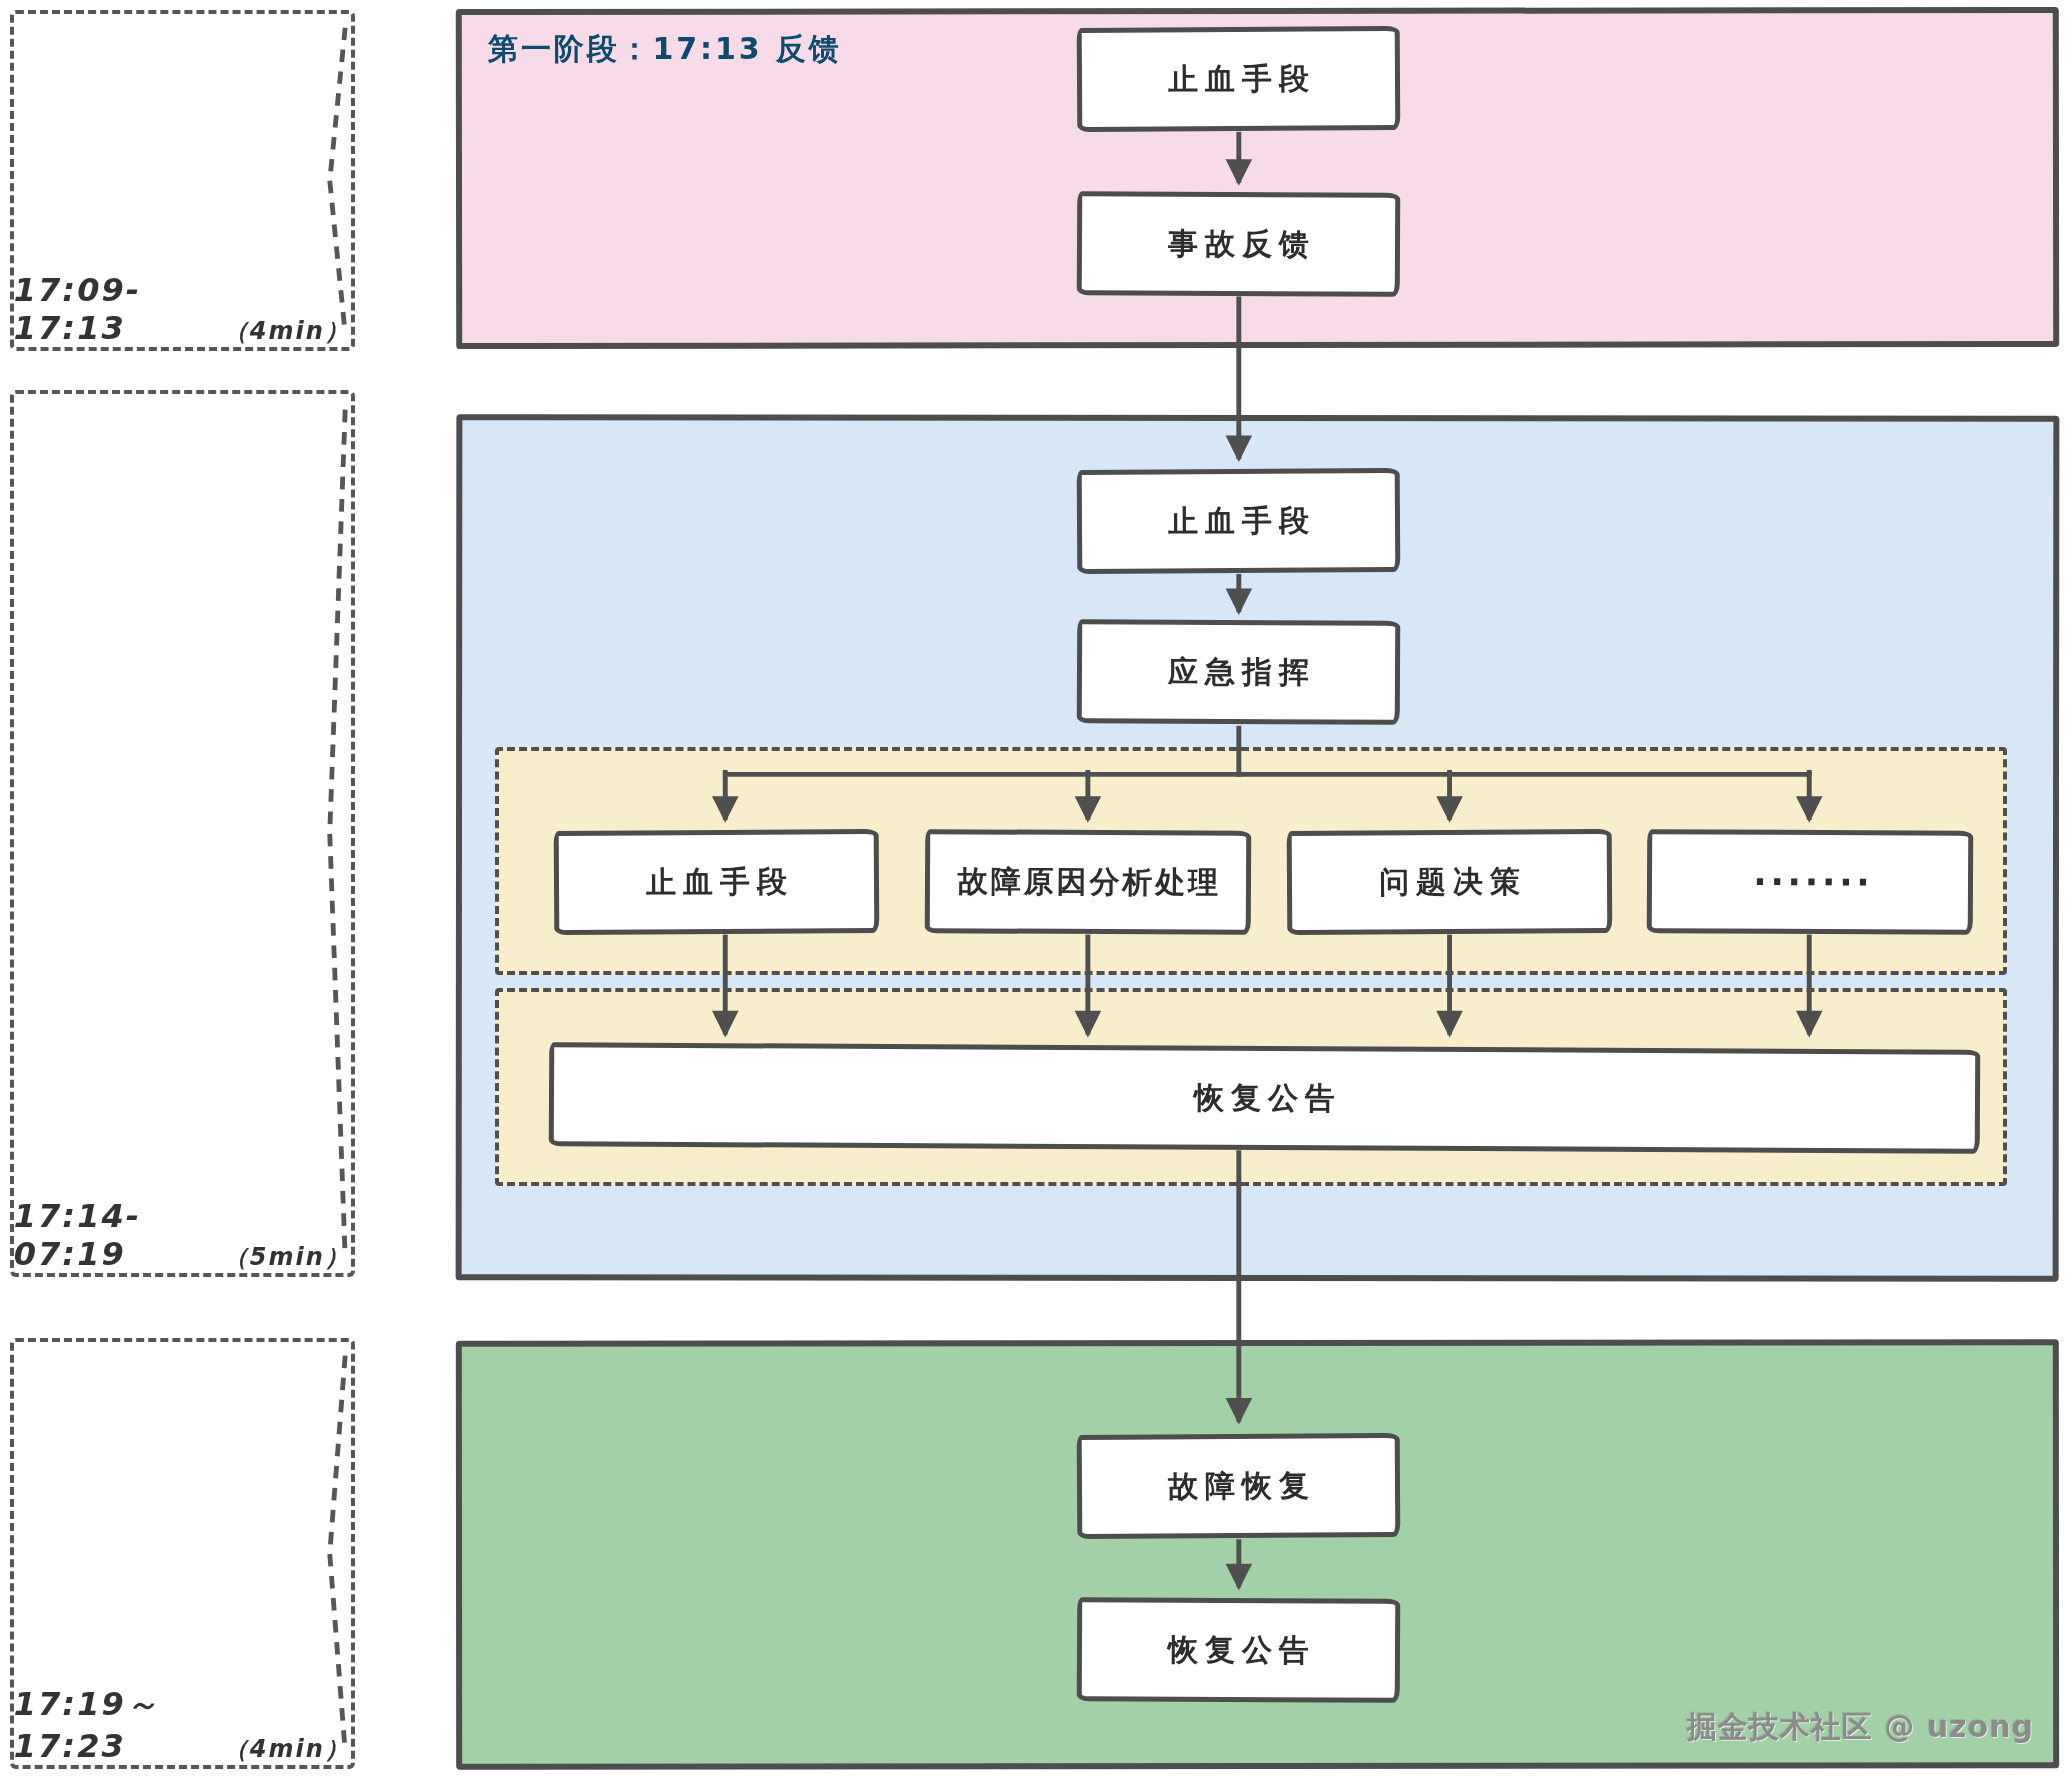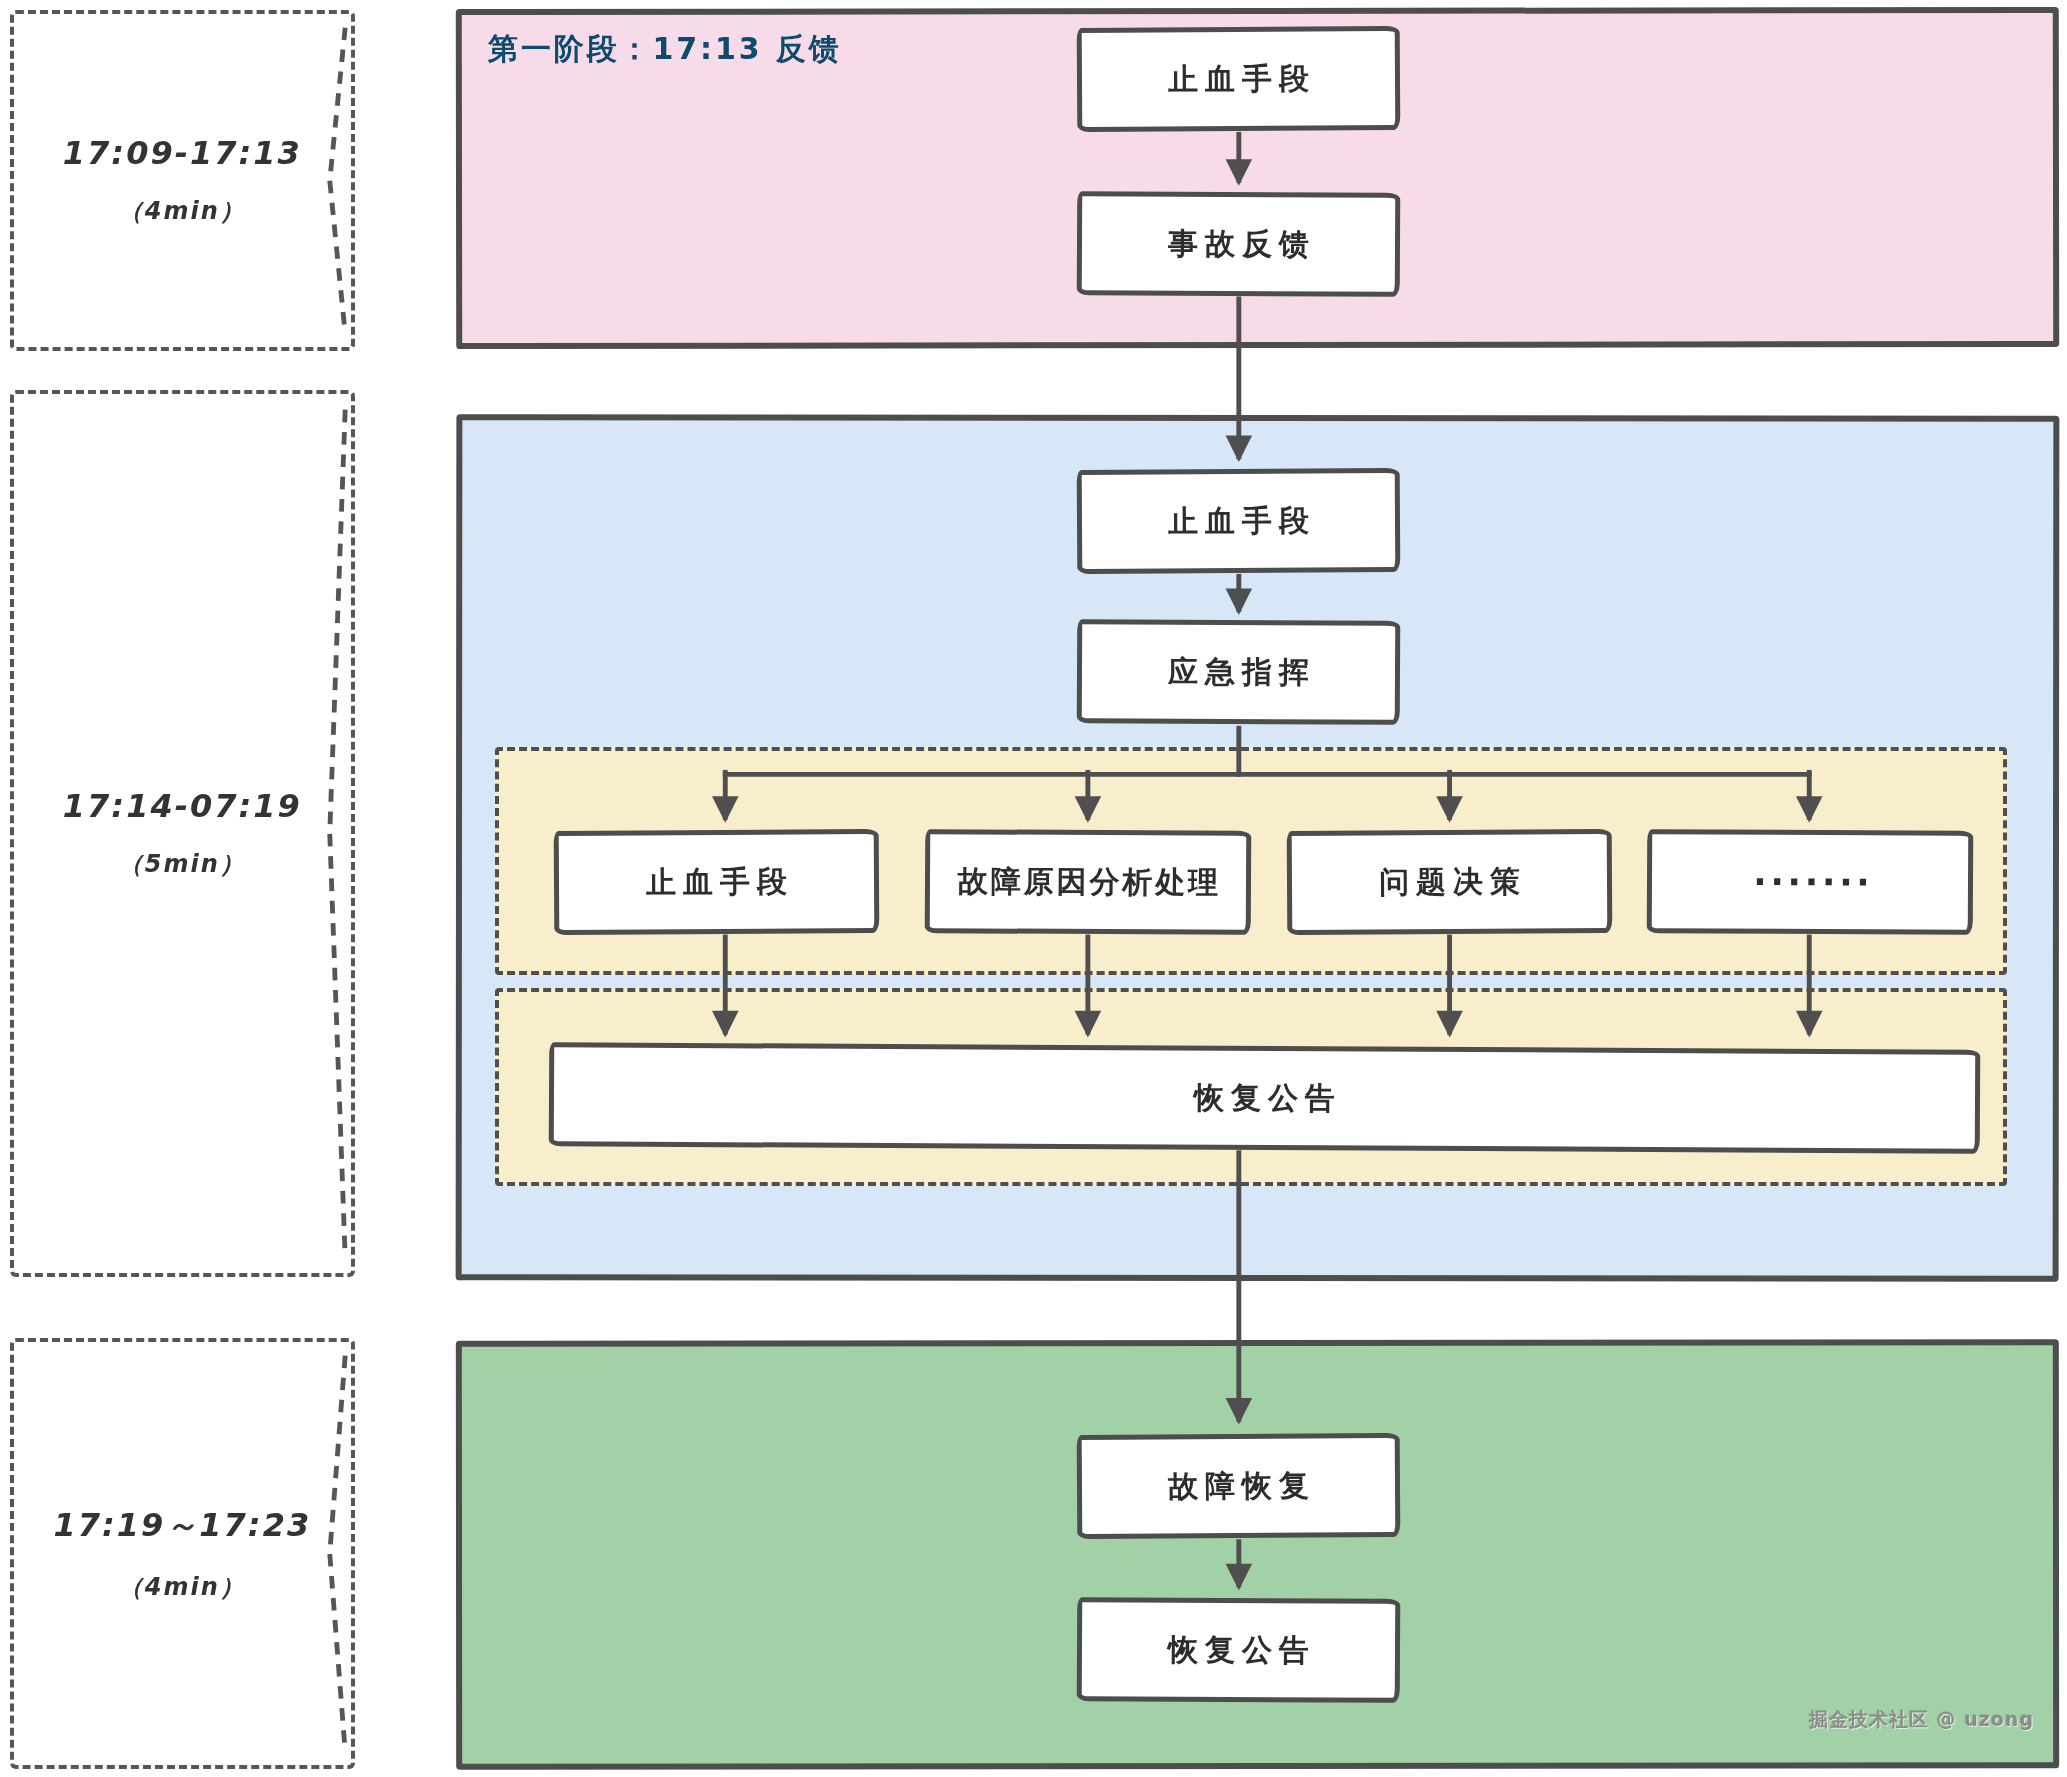--- a/index.html
+++ b/index.html
@@ -4,21 +4,21 @@
 <style>
   html,body{margin:0;padding:0;background:#ffffff;}
   .canvas{
     position:relative;width:2067px;height:1778px;background:#ffffff;
     font-family:"DejaVu Sans",sans-serif;color:#3a3a3a;overflow:hidden;
   }
   
   .tbox{
     position:absolute;left:9.8px;width:345px;
     border:4.9px dashed #565656;border-radius:5.9px;
-    display:flex;flex-direction:column;align-items:center;justify-content:center;gap:23px;
+    display:flex;flex-direction:row;align-items:flex-end;justify-content:center;gap:23px;
     background:#ffffff;box-sizing:border-box;
   }
   .trange{font-size:32px;font-style:italic;font-weight:600;letter-spacing:2px;color:#333;}
   .tdur{font-size:24px;font-style:italic;font-weight:600;letter-spacing:2px;color:#333;}
   .brace{position:absolute;right:0px;top:5.9px;height:calc(100% - 11.8px);width:29px;pointer-events:none;}
   
   .section{position:absolute;left:456px;width:1603px;box-sizing:border-box;
     border:6.9px solid #4d4d4d;border-radius:3.9px;}
   .sec-pink {top:7.8px;   height:340px;background:#f8dbe9;transform:rotate(-0.08deg);}
   .sec-blue {top:415px; height:866px;background:#d7e7f8;transform:rotate(0.05deg);}
@@ -44,21 +44,21 @@
     text-indent:6.9px; 
   }
   .n-center{left:1077px;width:323px;height:104px;}
   .rot-a{transform:rotate(-0.35deg);} .rot-b{transform:rotate(0.3deg);}
   .node-ellipsis{font-size:35px;letter-spacing:3.9px;}
   
   .arrows{position:absolute;left:0;top:0;z-index:5;pointer-events:none;}
   
   .watermark{
     position:absolute;right:33px;top:1707px;z-index:6;
-    font-size:19px;font-weight:600;letter-spacing:1px;color:#8b8b8b;
+    font-size:30px;font-weight:600;letter-spacing:1px;color:#8b8b8b;
     text-shadow:1px 1px 0 rgba(230,243,231,0.9), -1px -1px 0 rgba(90,110,92,0.25);
   }
 </style>
 </head>
 <body>
 
 <div class="canvas">
 
   <div class="tbox" style="top:9.8px;height:341px;">
     <div class="trange">17:09-17:13</div>

